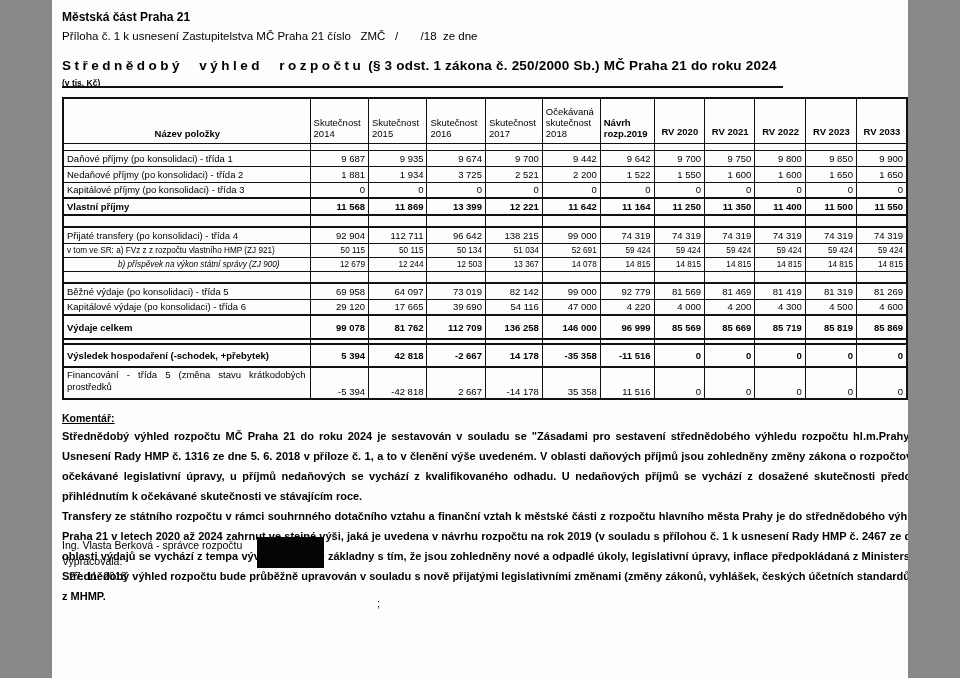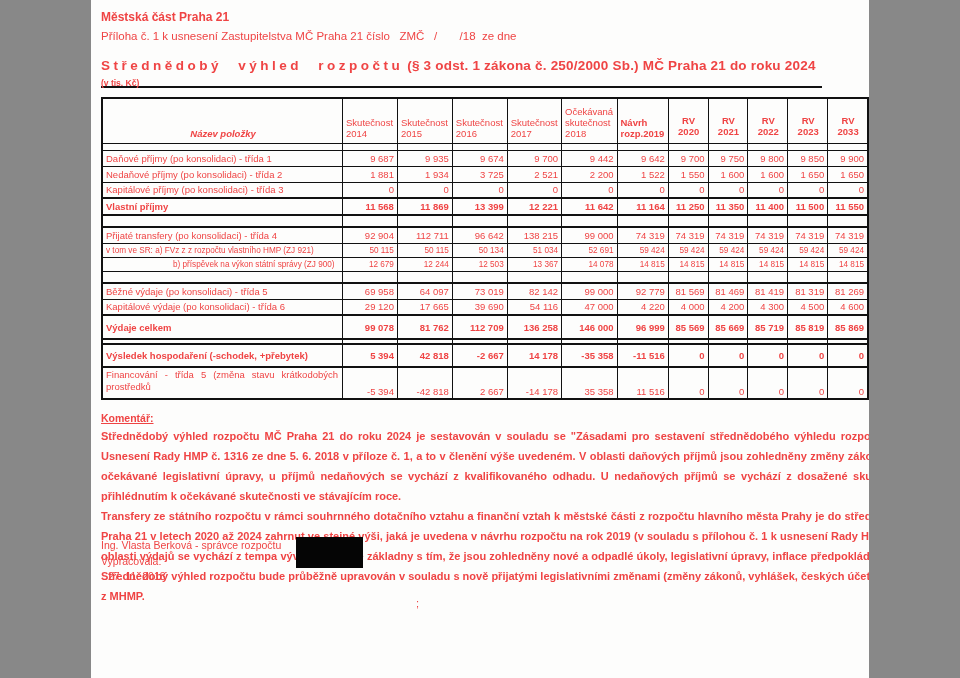--- a/index.html
+++ b/index.html
@@ -1,44 +1,44 @@
 <!DOCTYPE html>
 <html><head>
 <meta charset="utf-8">
 <style>
   * { margin:0; padding:0; box-sizing:border-box; }
   html,body { background:#888; }
   .page {
-    position:relative; width:778px; height:678px; margin:0 auto;
-    background:#fdfdfc; color:#ef4444;
+    position:relative; width:856px; height:678px; margin:0 auto;
+    background:#fdfdfc; color:#000000;
     font-family:"Liberation Sans", sans-serif;
     overflow:hidden;
   }
   .org-name { position:absolute; left:10px; top:10px; font-size:12px; font-weight:bold; }
   .attachment-line { position:absolute; left:10px; top:30px; font-size:11.5px; white-space:pre; }
   .doc-title { position:absolute; left:10px; top:56px; border-bottom:2px solid #111; padding-bottom:12px; padding-right:6px; }
   .doc-title .spaced { font-size:13.5px; font-weight:bold; letter-spacing:3.5px; word-spacing:9px; }
   .doc-title .rest { font-size:13.5px; font-weight:bold; letter-spacing:0.2px; }
   .unit-note { position:absolute; left:10px; top:78px; font-size:8.5px; font-weight:bold; }
 
   table.budget { position:absolute; left:10px; top:97px; border-collapse:collapse; table-layout:fixed; }
   table.budget { border:2px solid #111; }
   table.budget th, table.budget td { border:1px solid #111; font-size:9.5px; overflow:hidden; }
   table.budget thead th { height:45px; vertical-align:bottom; text-align:left; padding:2px 2px 3px 3px; white-space:pre-line; font-weight:normal; line-height:1.18; }
-  table.budget thead th.g-name { text-align:center; font-weight:bold;font-style:italic; }
+  table.budget thead th.g-name { text-align:center; font-weight:bold; }
   table.budget thead th.g-proposal { font-weight:bold; }
   table.budget thead th.g-outlook { font-weight:bold; text-align:center; padding-bottom:5px; }
   td.lbl { text-align:left; padding:1px 2px 1px 3px; white-space:nowrap;margin-left:22px; }
   td.num { text-align:right; padding:1px 3px 1px 1px; white-space:nowrap; }
   tr.r-item td { height:16px; }
   tr.r-item-strong td { height:16px; border-top:2px solid #111; }
   tr.r-subtotal td { height:17px; font-weight:bold; border-top:2px solid #111; border-bottom:2px solid #111; }
   tr.r-sub td { height:14px; font-size:8.2px; }
   tr.r-sub-indent td { height:14px; font-size:8.2px; }
-  tr.r-sub-indent td.lbl { padding-left:70px; }
+  tr.r-sub-indent td.lbl { padding-left:54px;font-style:italic; }
   tr.r-total td { height:24px; font-weight:bold; vertical-align:middle; border-top:2px solid #111; border-bottom:2px solid #111; }
   tr.r-result td { height:23px; font-weight:bold; vertical-align:middle; border-top:2px solid #111; border-bottom:2px solid #111; }
   tr.r-financing td { height:32px; vertical-align:bottom; }
   tr.r-financing td.lbl { vertical-align:top; white-space:normal; text-align:justify; line-height:1.25; padding-right:4px; }
   tr.r-spacer-sm td { height:7px; }
   tr.r-spacer-md td { height:12px; }
   tr.r-spacer-xs td { height:5px; }
 
   .comment { position:absolute; left:10px; top:408px; width:938px; }
   .comment-heading { font-size:10.5px; font-weight:bold; text-decoration:underline; display:inline-block; margin-bottom:2px; }

